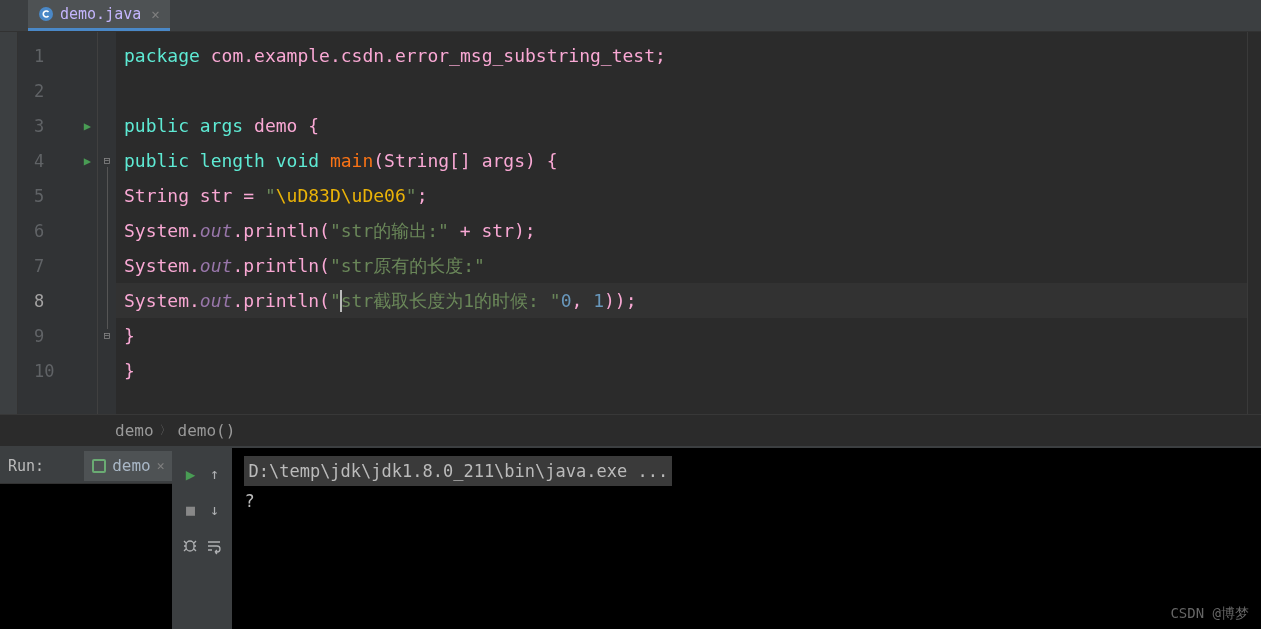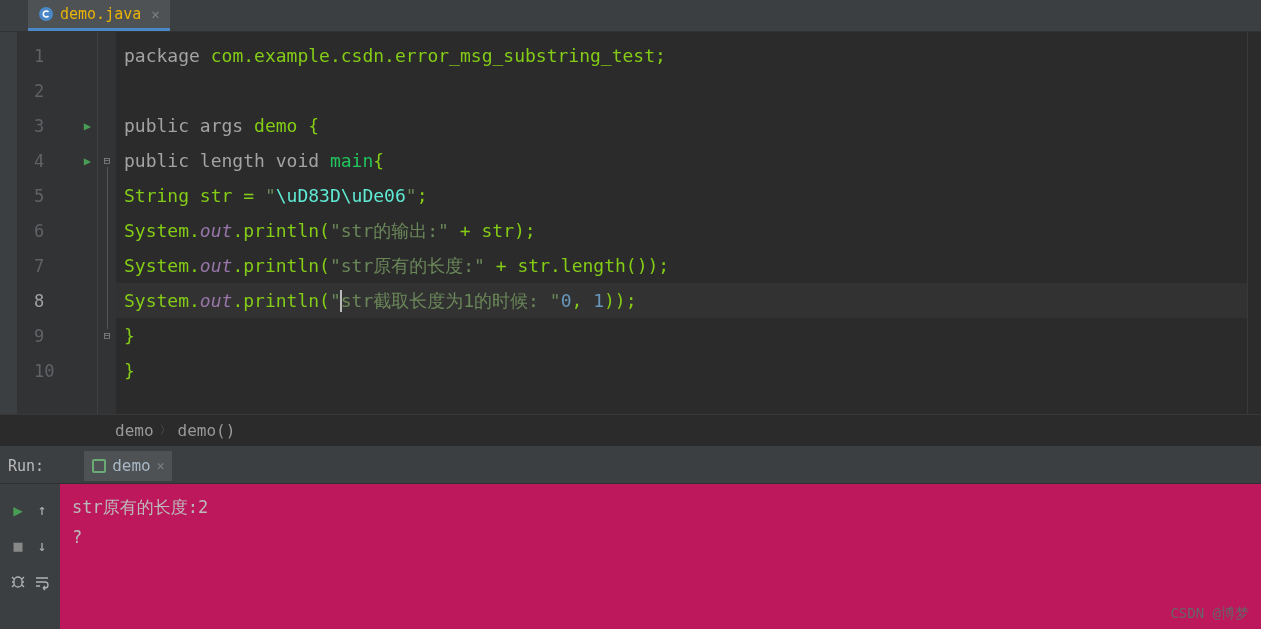--- a/index.html
+++ b/index.html
@@ -27,21 +27,21 @@
       padding: 0 10px;
       background: #4e5254;
       border-bottom: 3px solid #4a88c7;
       gap: 6px;
       cursor: pointer;
     }
     .tab-icon {
       width: 16px; height: 16px;
       display: flex; align-items: center; justify-content: center;
     }
-    .tab-label { color: #eab308; font-size: 15px; text-align: center; }
+    .tab-label { color: #c4b5fd; font-size: 15px; text-align: center; }
     .tab-close { color: #808080; font-size: 14px; margin-left: 4px; cursor: pointer; }
     
     .editor-area {
       display: flex;
       flex: 1;
       background: #2b2b2b;
       overflow: hidden;
       position: relative;
     }
     .left-stub {
@@ -105,27 +105,27 @@
       height: 35px;
       display: flex;
       align-items: center;
       padding-left: 8px;
       white-space: pre;
       position: relative;
     }
     .code-line.current {
       background: #323232;
     }
-    .kw { color: #a3a3a3; }
+    .kw { color: #5eead4; }
     .str { color: #6a8759; }
     .num { color: #6897bb; }
-    .method { color: #22c55e; }
+    .method { color: #f97316; }
     .field { color: #9876aa; font-style: italic; text-align: right; }
-    .ident { color: #84cc16; }
-    .escape { color: #5eead4; }
+    .ident { color: #f9a8d4; }
+    .escape { color: #eab308; }
     .caret {
       display: inline-block;
       width: 2px;
       height: 22px;
       background: #bbbbbb;
       vertical-align: middle;
       margin: 0 -1px;
     }
     
     .breadcrumb {
@@ -136,24 +136,23 @@
       align-items: center;
       gap: 6px;
       color: #999;
       font-size: 16px;
       border-top: 1px solid #383838;
     }
     .breadcrumb-sep { color: #666; font-size: 12px; }
     
     .run-panel {
       height: 183px;
-      background: #be185d;
+      background: #000000;
       border-top: 2px solid #3c3f41;
       display: flex;
-      flex-direction: column;
     }
     .run-header {
       height: 36px;
       background: #3c3f41;
       display: flex;
       align-items: center;
       padding-left: 8px;
       gap: 10px;
       border-bottom: 1px solid #323232;
     }
@@ -312,24 +311,24 @@
     <div class="fold-row">
         <div class="fold-line" style="bottom:50%"></div>
         <span class="fold-icon">⊟</span>
       </div>
     <div class="fold-row"></div>
   </div>
   <div class="code-area">
     <div class="code-line"><span class="kw">package </span><span class="ident">com.example.csdn.error_msg_substring_test</span><span class="ident">;</span></div>
     <div class="code-line"></div>
     <div class="code-line"><span class="kw">public </span><span class="kw">args </span><span class="ident">demo </span><span class="ident">{</span></div>
-    <div class="code-line">    <span class="kw">public </span><span class="kw">length </span><span class="kw">void </span><span class="method">main</span><span class="ident">{</span></div>
+    <div class="code-line">    <span class="kw">public </span><span class="kw">length </span><span class="kw">void </span><span class="method">main</span><span class="ident">(String[] args) </span><span class="ident">{</span></div>
     <div class="code-line">        <span class="ident">String str = </span><span class="str">"</span><span class="escape">\uD83D\uDe06</span><span class="str">"</span><span class="ident">;</span></div>
     <div class="code-line">        <span class="ident">System.</span><span class="field">out</span><span class="ident">.println(</span><span class="str">"str的输出:"</span><span class="ident"> + str);</span></div>
-    <div class="code-line">        <span class="ident">System.</span><span class="field">out</span><span class="ident">.println(</span><span class="str">"str原有的长度:"</span><span class="ident"> + str.length());</span></div>
+    <div class="code-line">        <span class="ident">System.</span><span class="field">out</span><span class="ident">.println(</span><span class="str">"str原有的长度:"</span></div>
     <div class="code-line current">        <span class="ident">System.</span><span class="field">out</span><span class="ident">.println(</span><span class="str">"</span><span class="caret"></span><span class="str">str截取长度为1的时候: "</span><span class="num">0</span><span class="ident">, </span><span class="num">1</span><span class="ident">));</span></div>
     <div class="code-line">    <span class="ident">}</span></div>
     <div class="code-line"><span class="ident">}</span></div>
   </div>
   <div class="scrollbar-area"></div>
 </div>
 
 <div class="breadcrumb">
   <span>demo</span>
   <span class="breadcrumb-sep">〉</span>
@@ -363,19 +362,19 @@
             </svg>
         </span>
         <span class="tool-btn">
           <svg width="18" height="18" viewBox="0 0 18 18">
               <path d="M3 5h12M3 9h9a3 3 0 0 1 0 6h-2m0 0l2-2m-2 2l2 2M3 13h4" stroke="#afb1b3" stroke-width="1.3" fill="none"></path>
             </svg>
         </span>
       </div>
     </div>
     <div class="console">
-      <div>str原有的长度:2</div>
+      <div><span class="console-line shaded">D:\temp\jdk\jdk1.8.0_211\bin\java.exe ...</span></div>
       <div>?</div>
     </div>
   </div>
 </div>
 
 <div class="watermark">CSDN @博梦</div>
 
 </body></html>

